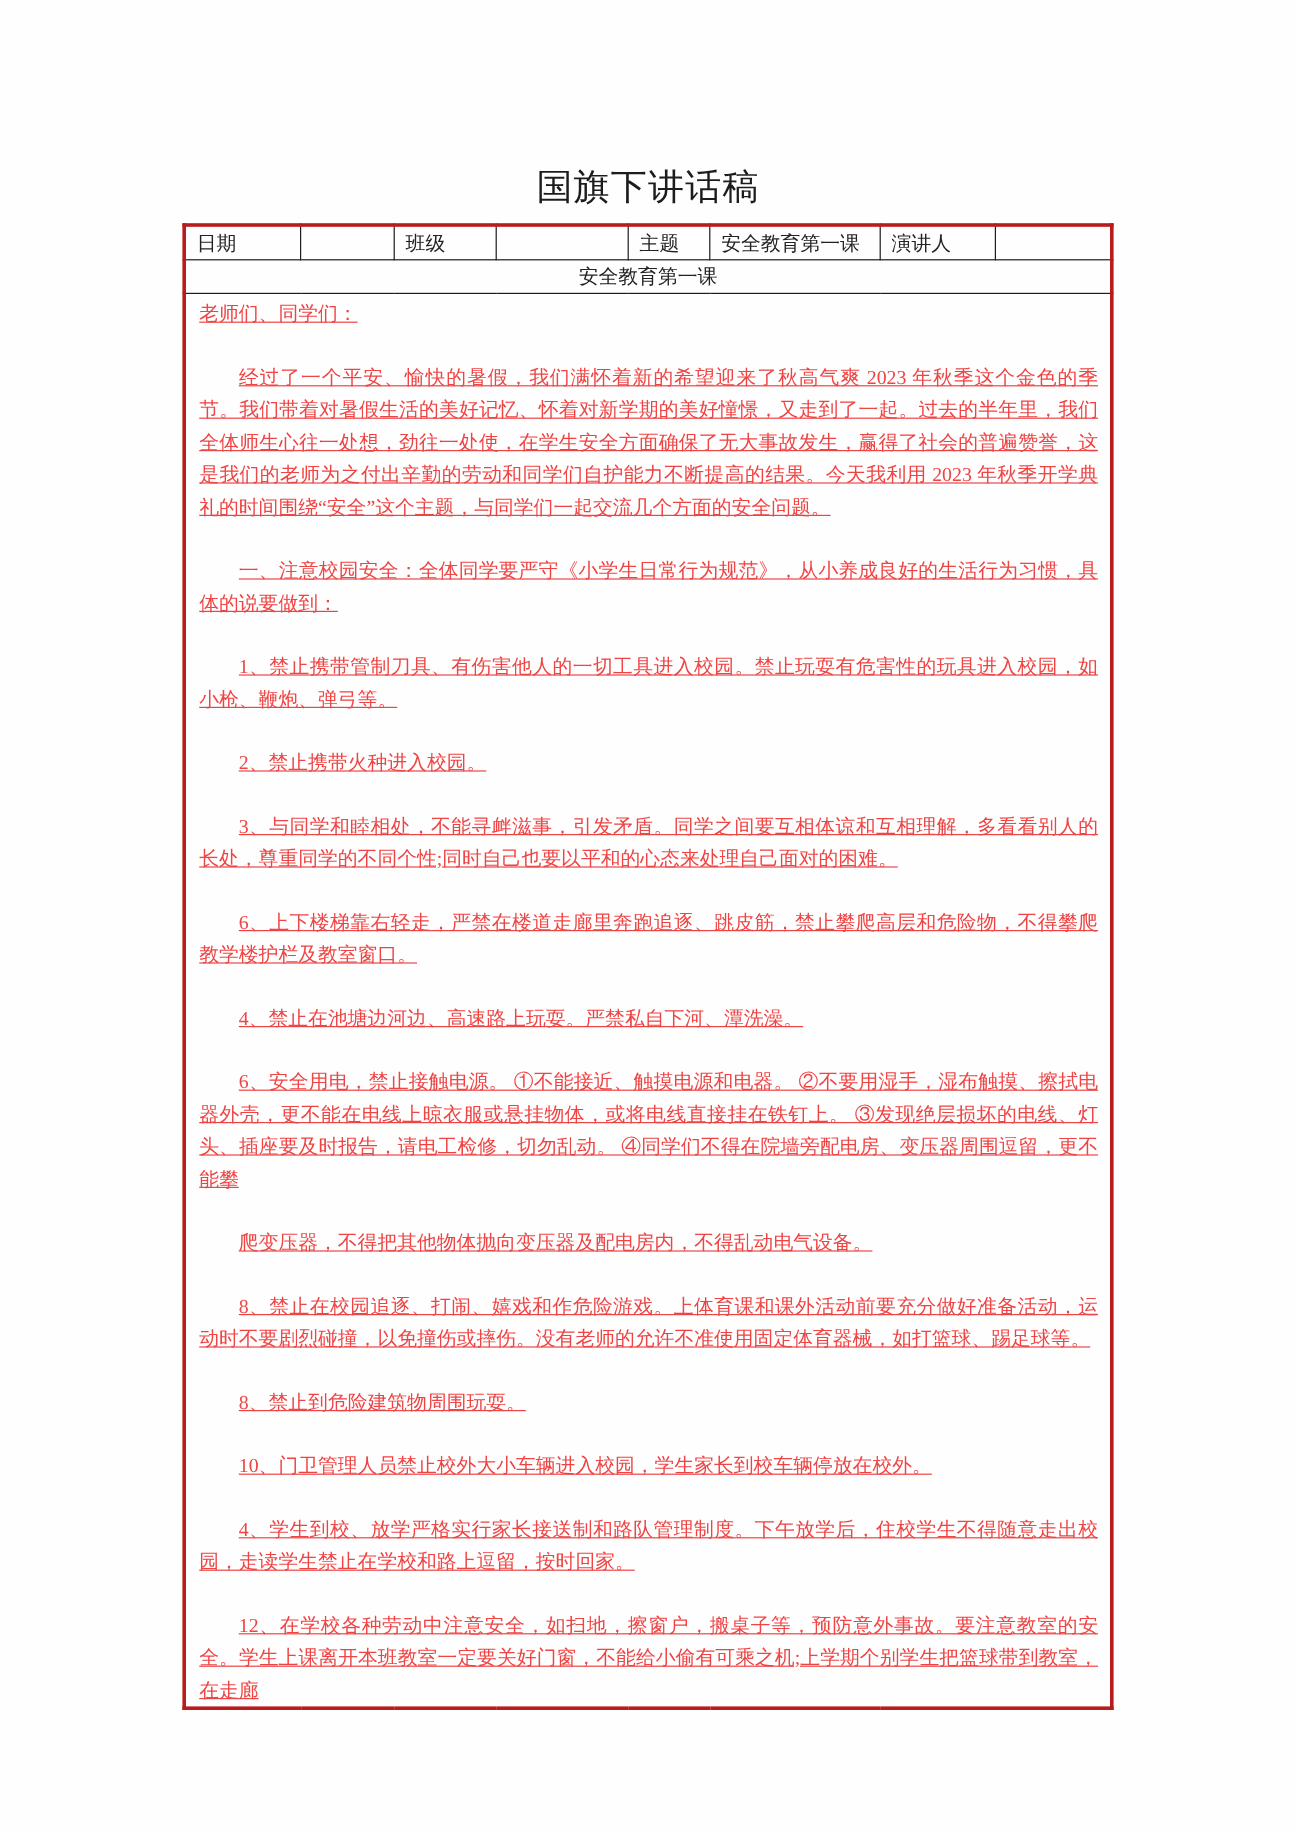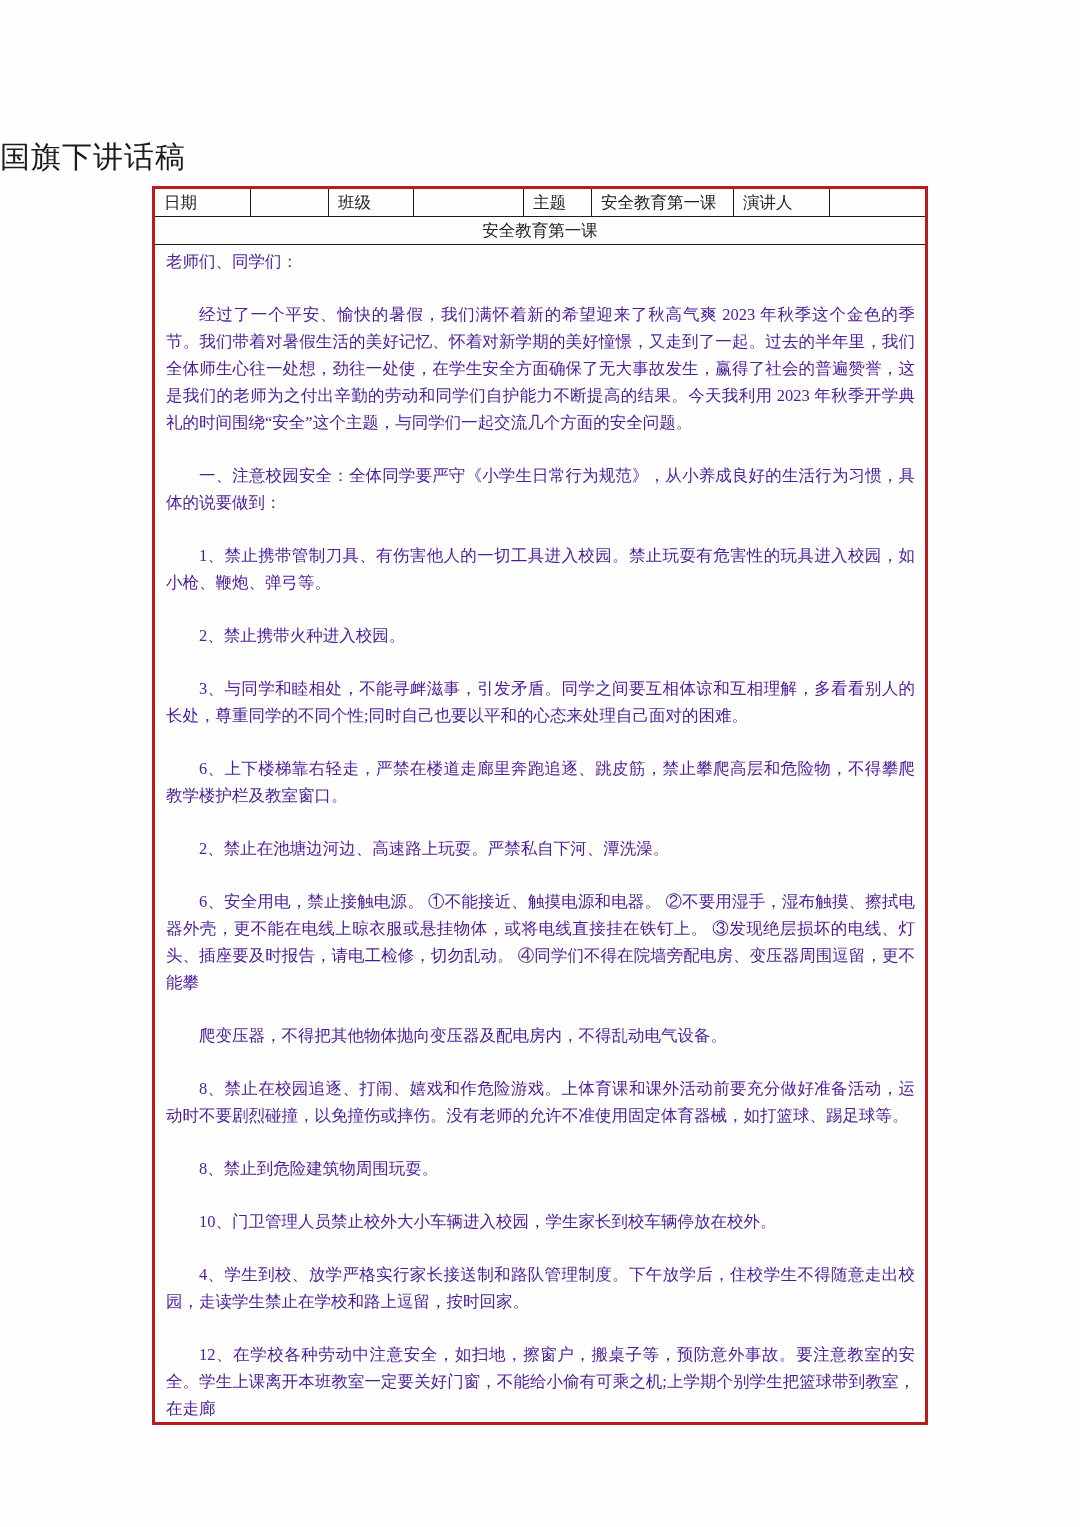--- a/index.html
+++ b/index.html
@@ -13,20 +13,21 @@
     height: 1527px;
     margin: 0 auto;
     background: #fefefe;
     font-family: "Liberation Serif", "DejaVu Serif", serif;
     color: #222222;
     overflow: hidden;
   }
   .doc-title {
     margin: 0;
     padding-top: 140px;
+    text-align: center;
     font-size: 30px;
     line-height: 34px;
     font-weight: normal;
     letter-spacing: 1px;
     color: #1c1c1c;
   }
   .doc-table {
     width: 774px;
     margin: 12px auto 0 auto;
     border-collapse: collapse;
@@ -55,21 +56,22 @@
     height: 1143px;
     vertical-align: top;
     padding: 3px 10px 0 11px;
   }
   .para {
     margin: 0 0 26px 0;
     font-size: 16.5px;
     line-height: 27px;
     text-align: justify;
     text-indent: 2em;
-    color: #4c1d95;
+    color: #ef4444;
+    text-decoration: underline;
   }
   .para.no-indent { text-indent: 0; }
   .para:last-child { margin-bottom: 0; }
 </style>
 </head>
 <body>
 
 <div class="page">
 
   <h1 class="doc-title">国旗下讲话稿</h1>
@@ -102,21 +104,21 @@
       <tr class="body-row">
         <td colspan="8">
           <div class="speech-body">
               <p class="para no-indent">老师们、同学们：</p>
               <p class="para">经过了一个平安、愉快的暑假，我们满怀着新的希望迎来了秋高气爽 2023 年秋季这个金色的季节。我们带着对暑假生活的美好记忆、怀着对新学期的美好憧憬，又走到了一起。过去的半年里，我们全体师生心往一处想，劲往一处使，在学生安全方面确保了无大事故发生，赢得了社会的普遍赞誉，这是我们的老师为之付出辛勤的劳动和同学们自护能力不断提高的结果。今天我利用 2023 年秋季开学典礼的时间围绕“安全”这个主题，与同学们一起交流几个方面的安全问题。</p>
               <p class="para">一、注意校园安全：全体同学要严守《小学生日常行为规范》，从小养成良好的生活行为习惯，具体的说要做到：</p>
               <p class="para">1、禁止携带管制刀具、有伤害他人的一切工具进入校园。禁止玩耍有危害性的玩具进入校园，如小枪、鞭炮、弹弓等。</p>
               <p class="para">2、禁止携带火种进入校园。</p>
               <p class="para">3、与同学和睦相处，不能寻衅滋事，引发矛盾。同学之间要互相体谅和互相理解，多看看别人的长处，尊重同学的不同个性;同时自己也要以平和的心态来处理自己面对的困难。</p>
               <p class="para">6、上下楼梯靠右轻走，严禁在楼道走廊里奔跑追逐、跳皮筋，禁止攀爬高层和危险物，不得攀爬教学楼护栏及教室窗口。</p>
-              <p class="para">2、禁止在池塘边河边、高速路上玩耍。严禁私自下河、潭洗澡。</p>
+              <p class="para">4、禁止在池塘边河边、高速路上玩耍。严禁私自下河、潭洗澡。</p>
               <p class="para">6、安全用电，禁止接触电源。 ①不能接近、触摸电源和电器。 ②不要用湿手，湿布触摸、擦拭电器外壳，更不能在电线上晾衣服或悬挂物体，或将电线直接挂在铁钉上。 ③发现绝层损坏的电线、灯头、插座要及时报告，请电工检修，切勿乱动。 ④同学们不得在院墙旁配电房、变压器周围逗留，更不能攀</p>
               <p class="para">爬变压器，不得把其他物体抛向变压器及配电房内，不得乱动电气设备。</p>
               <p class="para">8、禁止在校园追逐、打闹、嬉戏和作危险游戏。上体育课和课外活动前要充分做好准备活动，运动时不要剧烈碰撞，以免撞伤或摔伤。没有老师的允许不准使用固定体育器械，如打篮球、踢足球等。</p>
               <p class="para">8、禁止到危险建筑物周围玩耍。</p>
               <p class="para">10、门卫管理人员禁止校外大小车辆进入校园，学生家长到校车辆停放在校外。</p>
               <p class="para">4、学生到校、放学严格实行家长接送制和路队管理制度。下午放学后，住校学生不得随意走出校园，走读学生禁止在学校和路上逗留，按时回家。</p>
               <p class="para">12、在学校各种劳动中注意安全，如扫地，擦窗户，搬桌子等，预防意外事故。要注意教室的安全。学生上课离开本班教室一定要关好门窗，不能给小偷有可乘之机;上学期个别学生把篮球带到教室，在走廊</p>
             </div>
         </td>
       </tr>

